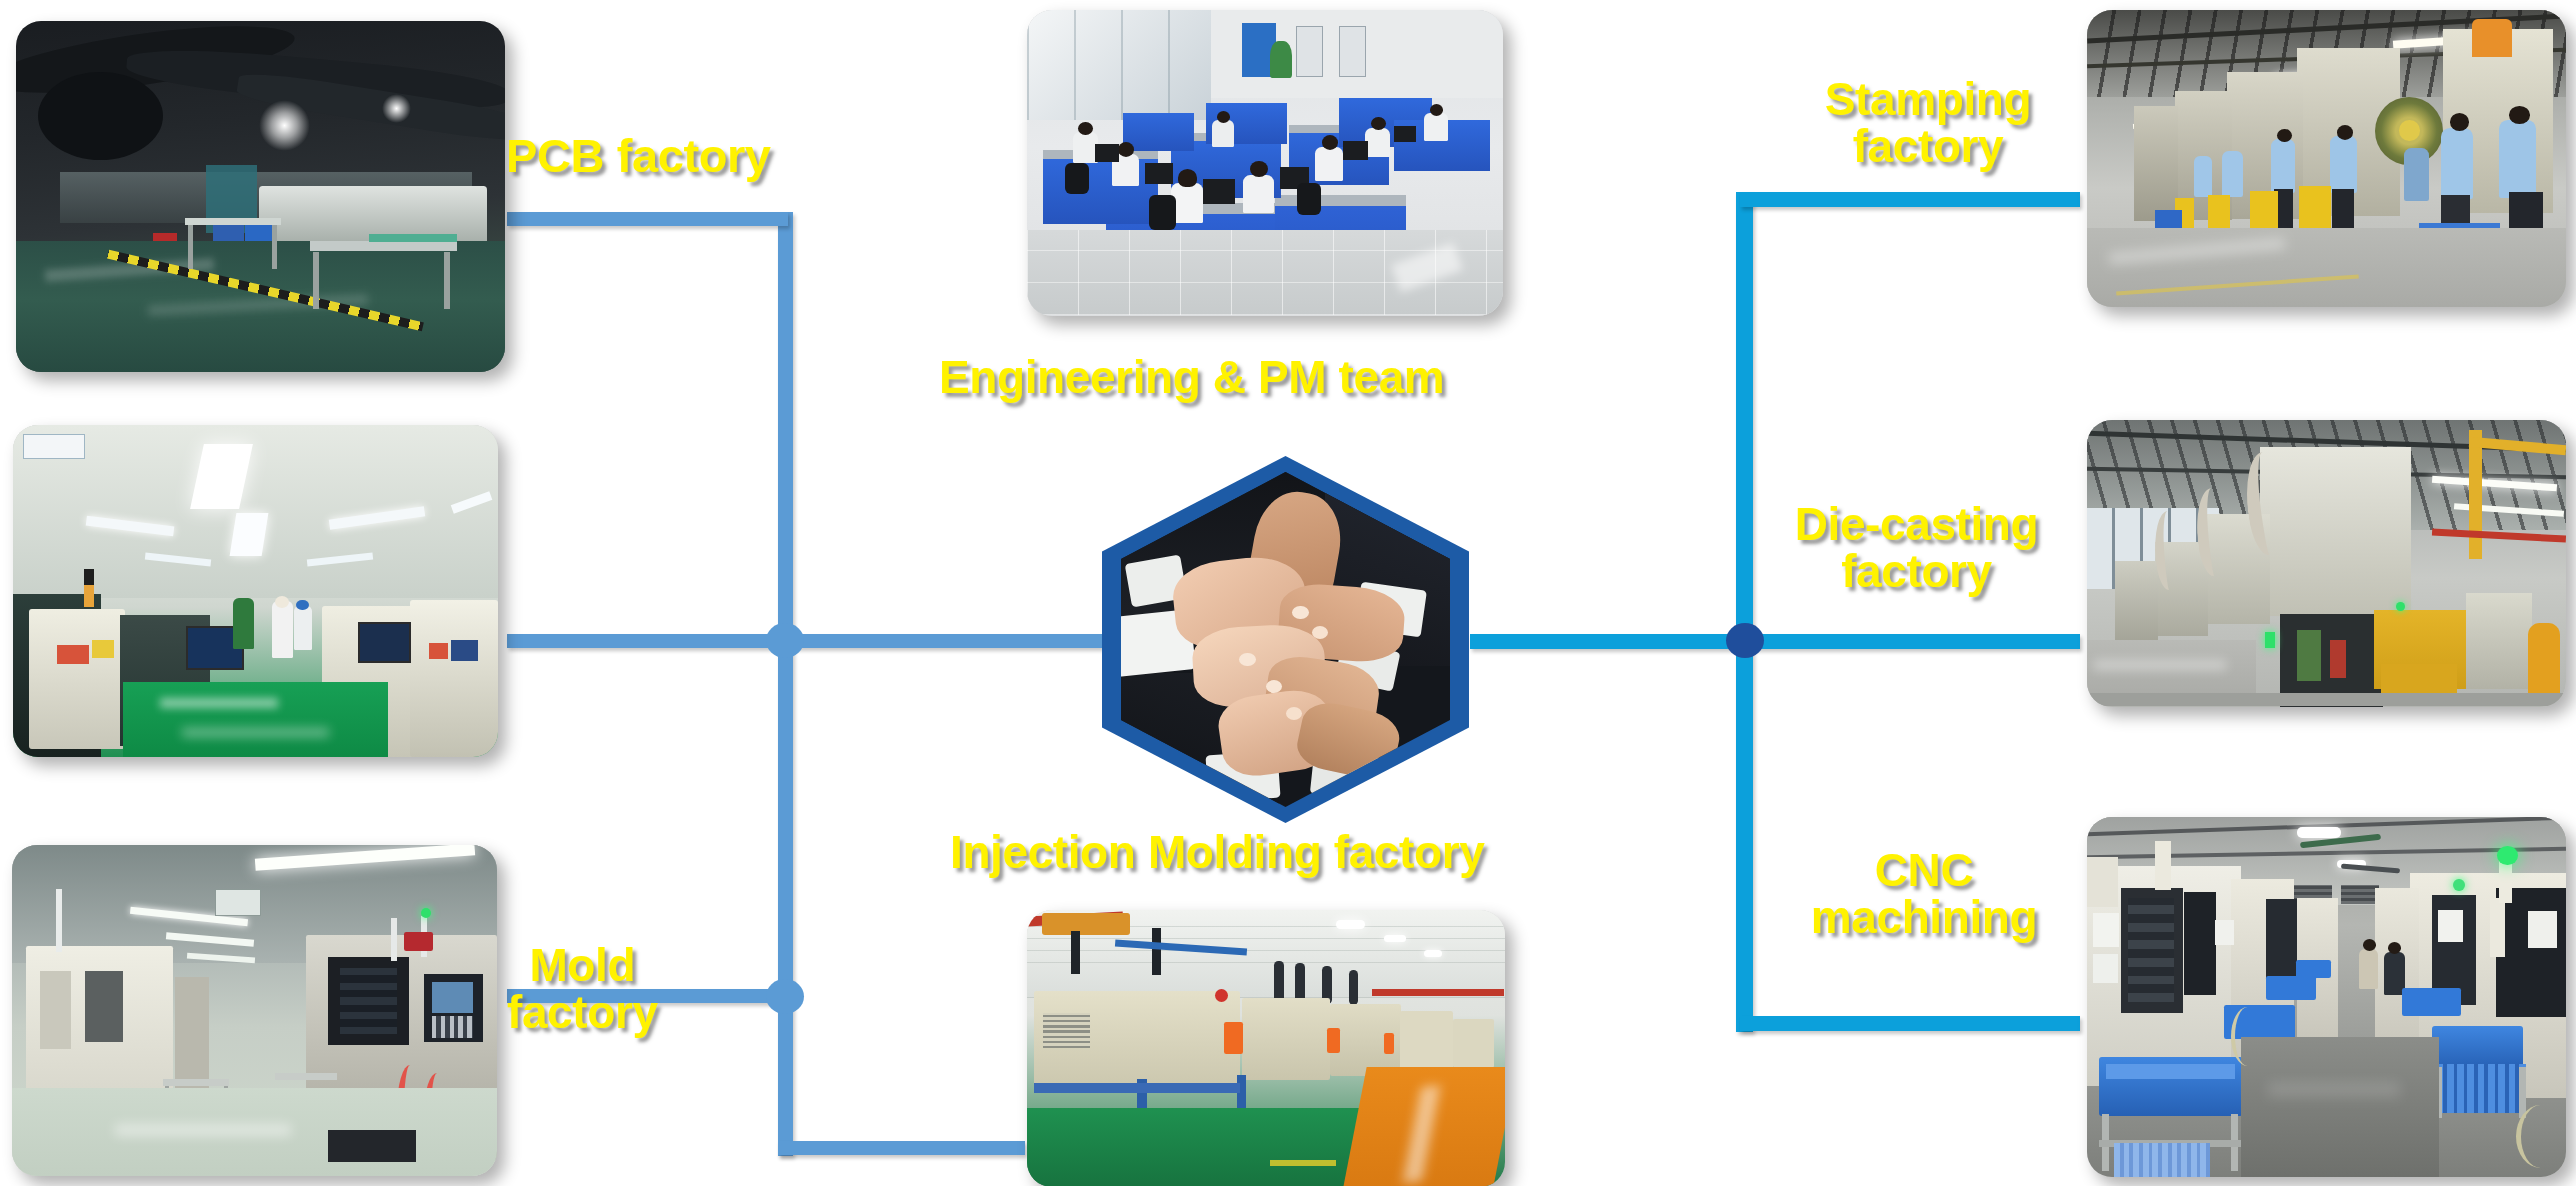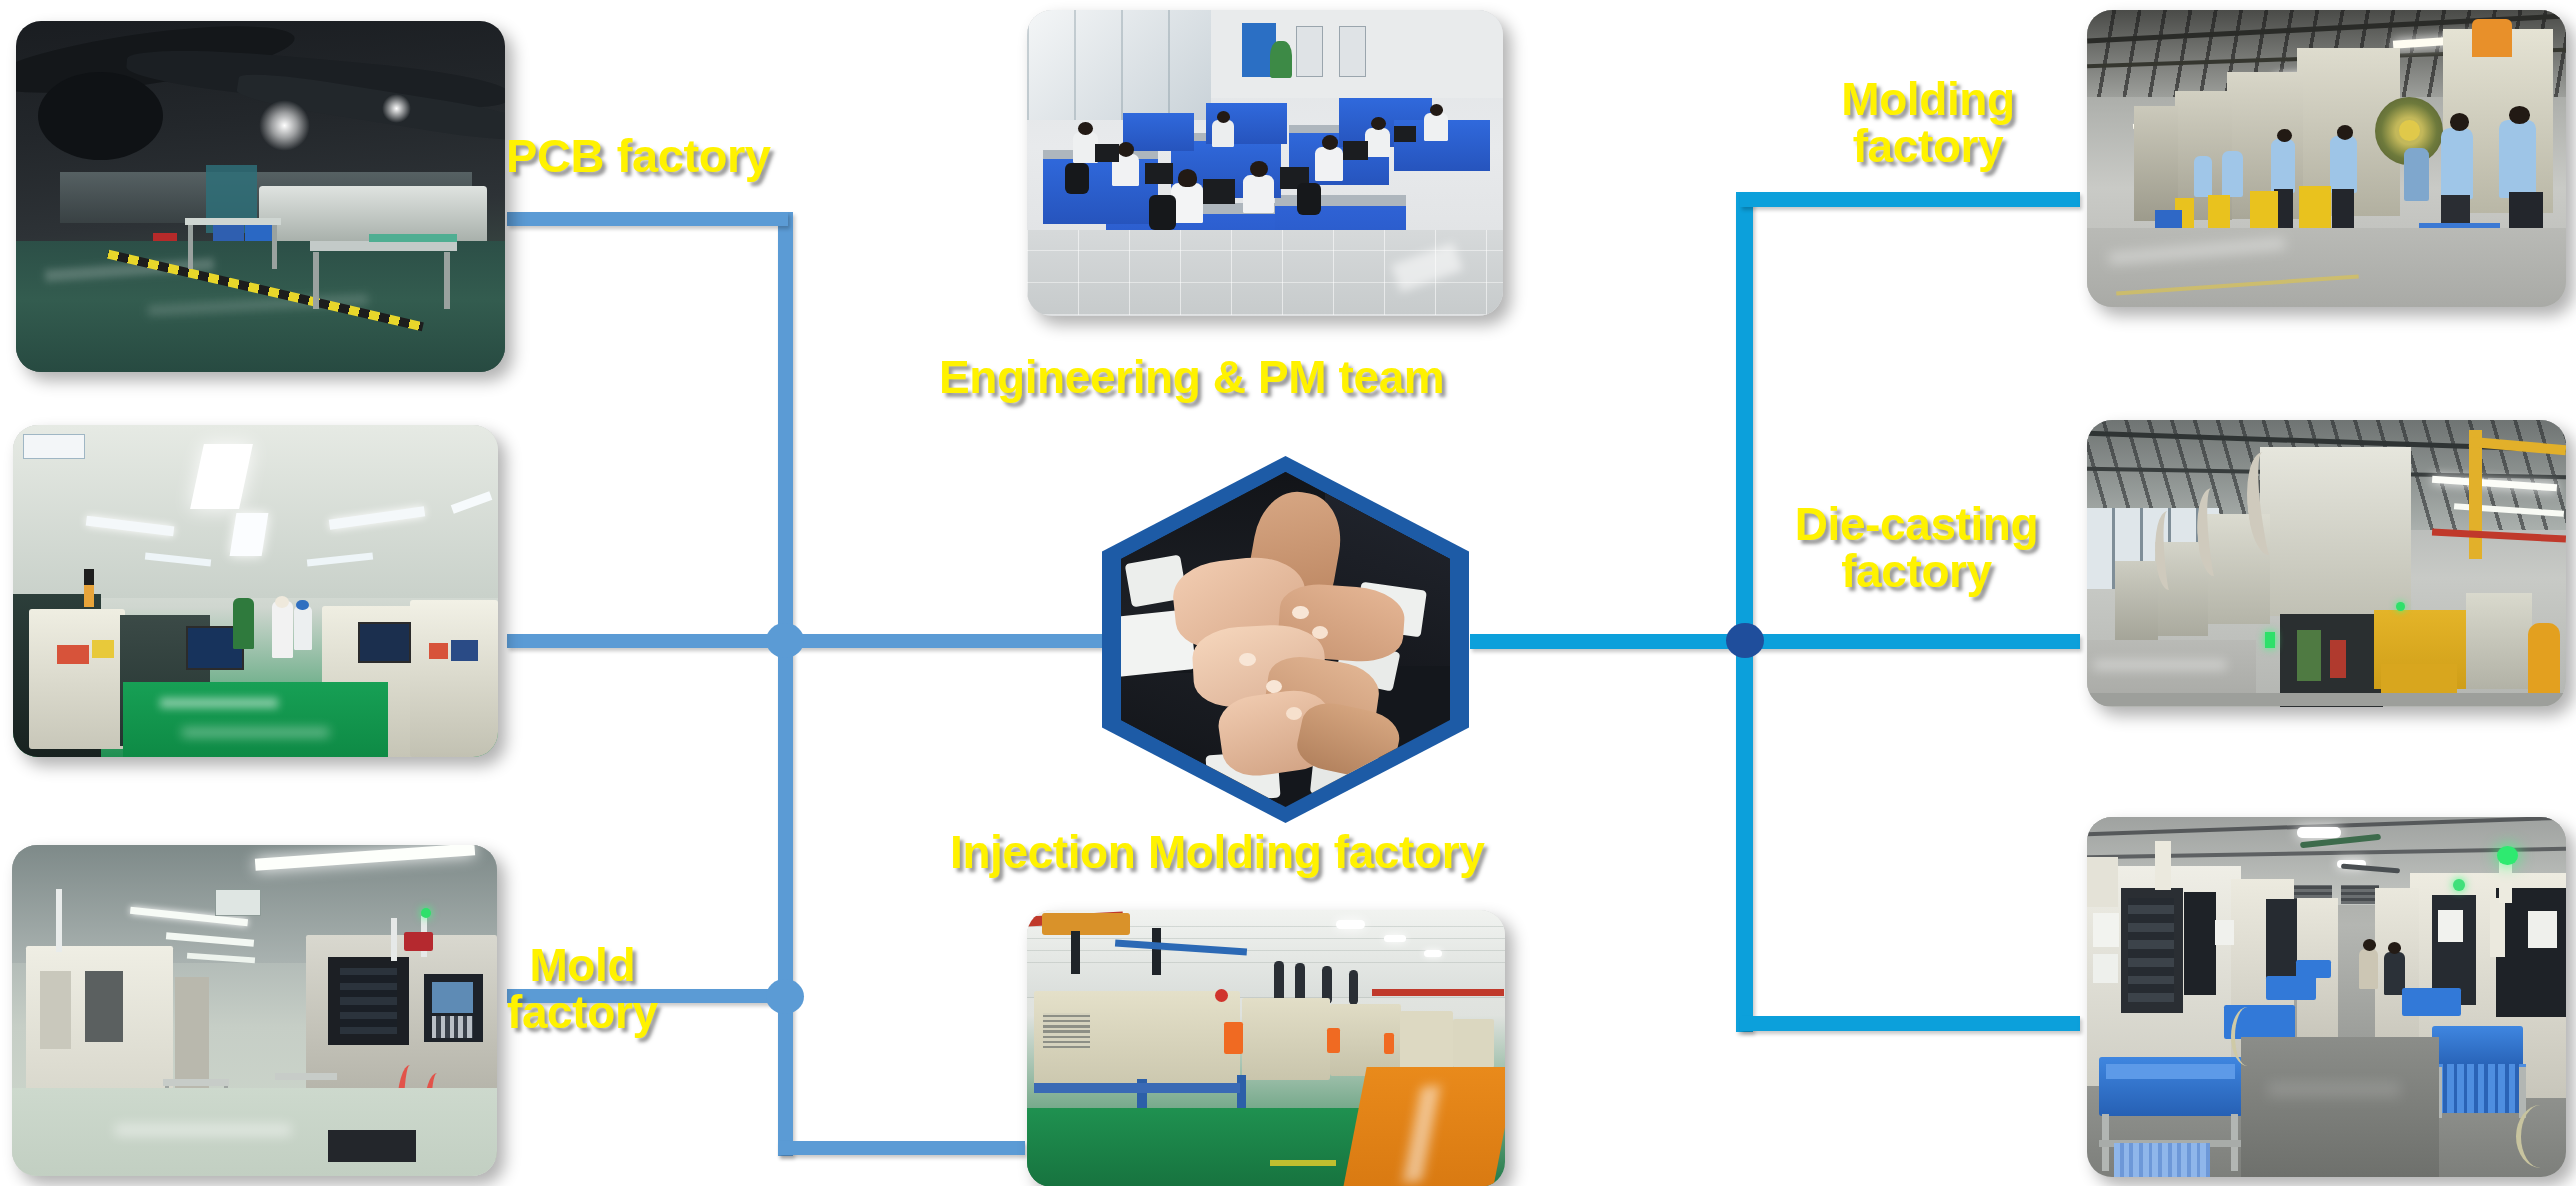--- a/index.html
+++ b/index.html
@@ -536,21 +536,23 @@
   <div class="label" style="left:506px;top:132px;font-size:47px;">PCB factory</div>
 
 
   <div class="label" style="left:507px;top:942px;font-size:46px;text-align:center;">Mold
 factory</div>
 
   <div class="label" style="left:950px;top:829px;font-size:46px;">Injection Molding factory</div>
 
   <div class="label" style="left:939px;top:354px;font-size:46px;">Engineering &amp; PM team</div>
 
-  <div class="label" style="left:1792px;top:76px;font-size:46px;text-align:center;width:272px;">Molding
+  <div class="label" style="left:1792px;top:76px;font-size:46px;text-align:center;width:272px;">Stamping
 factory</div>
 
   <div class="label" style="left:1762px;top:501px;font-size:46px;text-align:center;width:309px;">Die-casting
 factory</div>
 
+  <div class="label" style="left:1777px;top:847px;font-size:46px;text-align:center;width:294px;">CNC
+machining</div>
 
 </div>
 
 
 </body></html>

